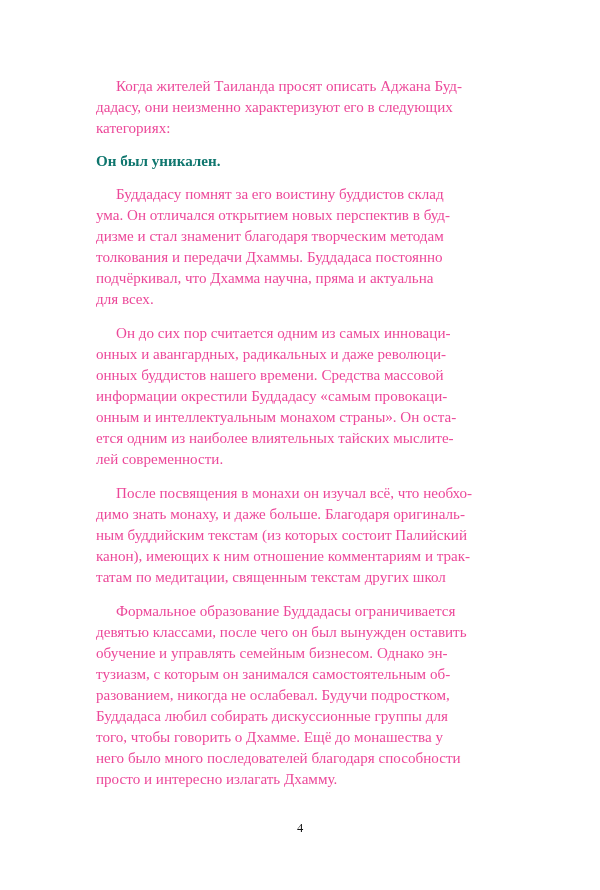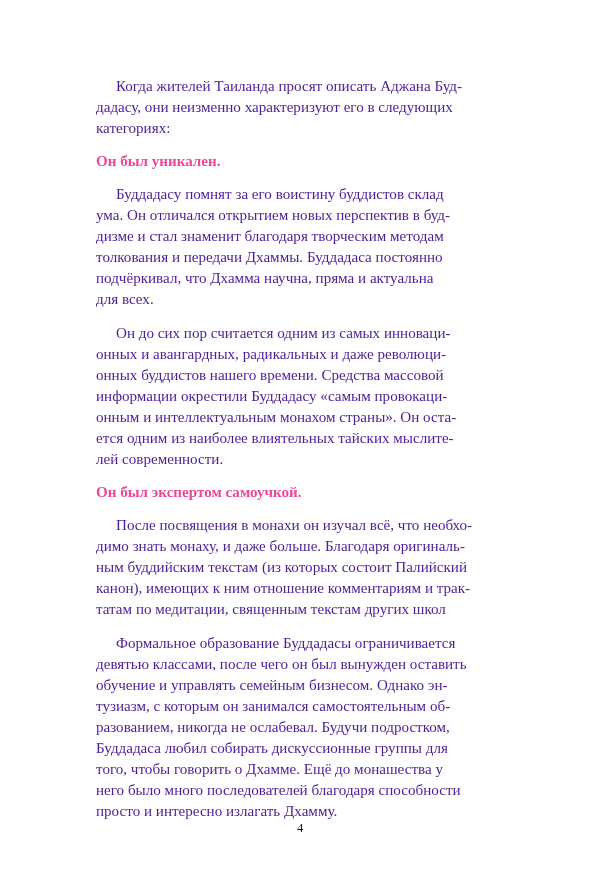--- a/index.html
+++ b/index.html
@@ -21,37 +21,37 @@
     left: 96px;
     top: 76px;
     width: 409px;
   }
   .para {
     margin: 0;
     font-size: 15.1px;
     line-height: 21px;
     text-align: justify;
     text-indent: 20px;
-    color: #4c1d95;
+    color: #ec4899;
     
     white-space: pre-line;
     -webkit-font-smoothing: antialiased;
   }
   .para + .para {
     margin-top: 13px;
   }
   .heading {
     margin: 0;
     margin-top: 12px;
     font-size: 15.1px;
     line-height: 21px;
     font-weight: bold;
     text-indent: 0;
     text-align: left;
-    color: #ec4899;
+    color: #0f766e;
     white-space: pre-line;
   }
   .heading + .para {
     margin-top: 12px;
   }
   .folio {
     position: absolute;
     left: 0;
     top: 820px;
     width: 600px;
@@ -83,21 +83,20 @@
 для всех.</p>
 
     <p class="para">Он до сих пор считается одним из самых инноваци-
 онных и авангардных, радикальных и даже революци-
 онных буддистов нашего времени. Средства массовой
 информации окрестили Буддадасу «самым провокаци-
 онным и интеллектуальным монахом страны». Он оста-
 ется одним из наиболее влиятельных тайских мыслите-
 лей современности.</p>
 
-    <p class="heading">Он был экспертом самоучкой.</p>
 
     <p class="para">После посвящения в монахи он изучал всё, что необхо-
 димо знать монаху, и даже больше. Благодаря оригиналь-
 ным буддийским текстам (из которых состоит Палийский
 канон), имеющих к ним отношение комментариям и трак-
 татам по медитации, священным текстам других школ</p>
 
     <p class="para">Формальное образование Буддадасы ограничивается
 девятью классами, после чего он был вынужден оставить
 обучение и управлять семейным бизнесом. Однако эн-

